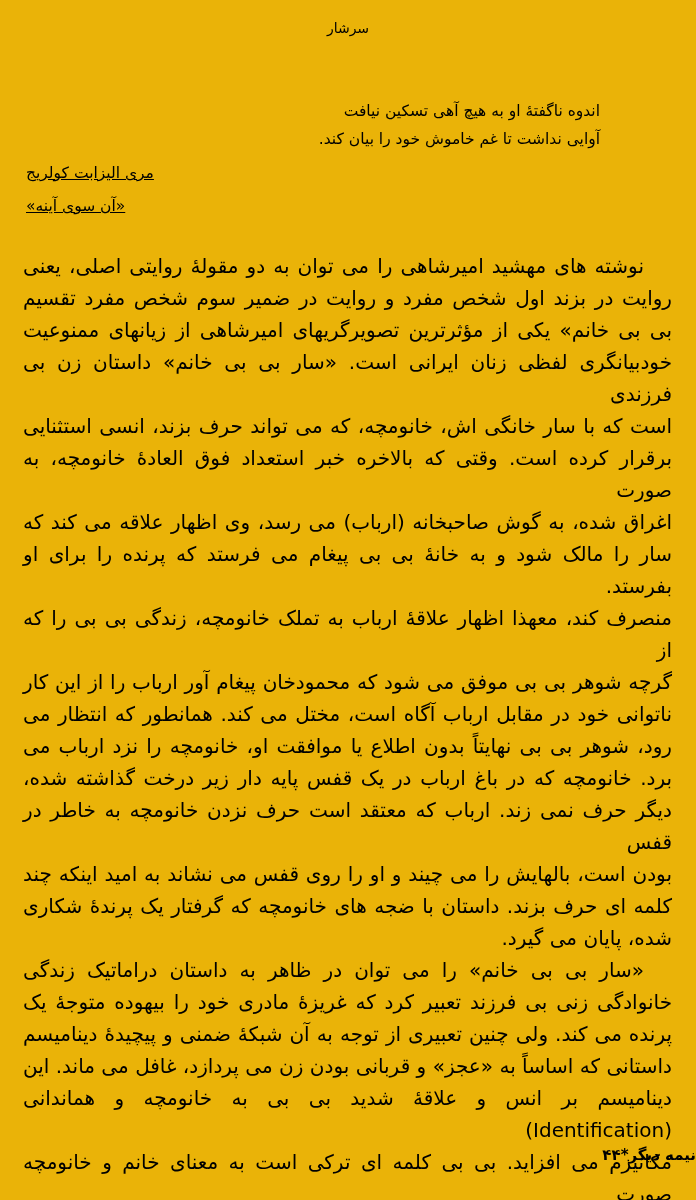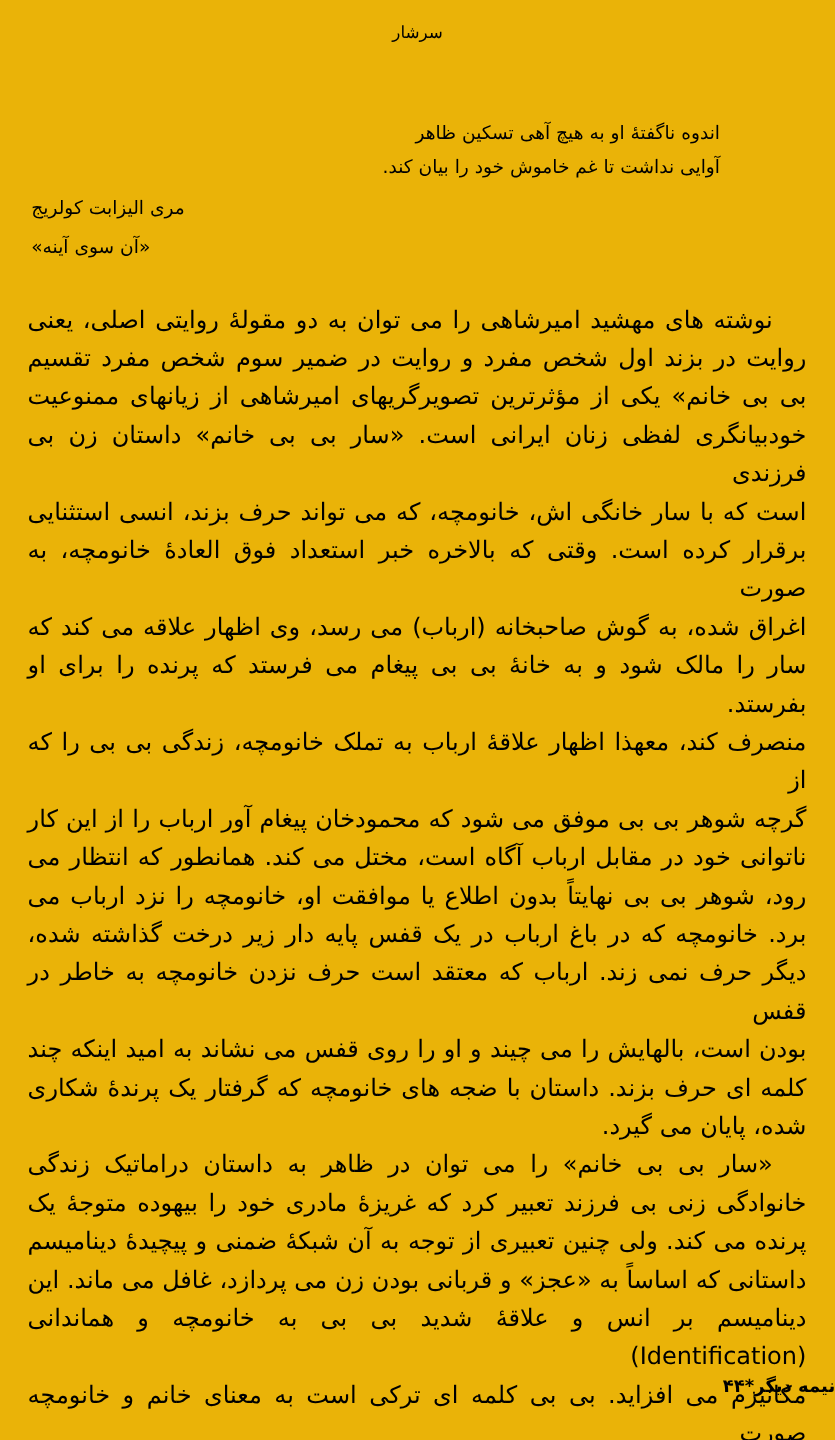--- a/index.html
+++ b/index.html
@@ -35,20 +35,21 @@
     line-height: 28px;
   }
   .epigraph-attribution {
     position: absolute;
     top: 157px;
     left: 26px;
     direction: rtl;
     text-align: left;
     font-size: 15.5px;
     line-height: 33px;
+    text-decoration: underline;
   }
   .article-body {
     position: absolute;
     top: 250px;
     right: 24px;
     left: 23px;
     font-size: 20px;
   }
   .para .line {
     text-align: justify;
@@ -73,21 +74,21 @@
   }
 </style>
 </head>
 <body>
 
 <div class="page">
 
   <div class="running-head">سرشار</div>
 
   <div class="epigraph-poem">
-      <div class="poem-line">اندوه ناگفتهٔ او به هیچ آهی تسکین ظاهر</div>
+      <div class="poem-line">اندوه ناگفتهٔ او به هیچ آهی تسکین نیافت</div>
       <div class="poem-line">آوایی نداشت تا غم خاموش خود را بیان کند.</div>
     </div>
 
   <div class="epigraph-attribution">
       <div class="attribution-line">مری الیزابت کولریج</div>
       <div class="attribution-line">«آن سوی آینه»</div>
     </div>
 
   <div class="article-body">
     <div class="para" data-justify-last="false">

